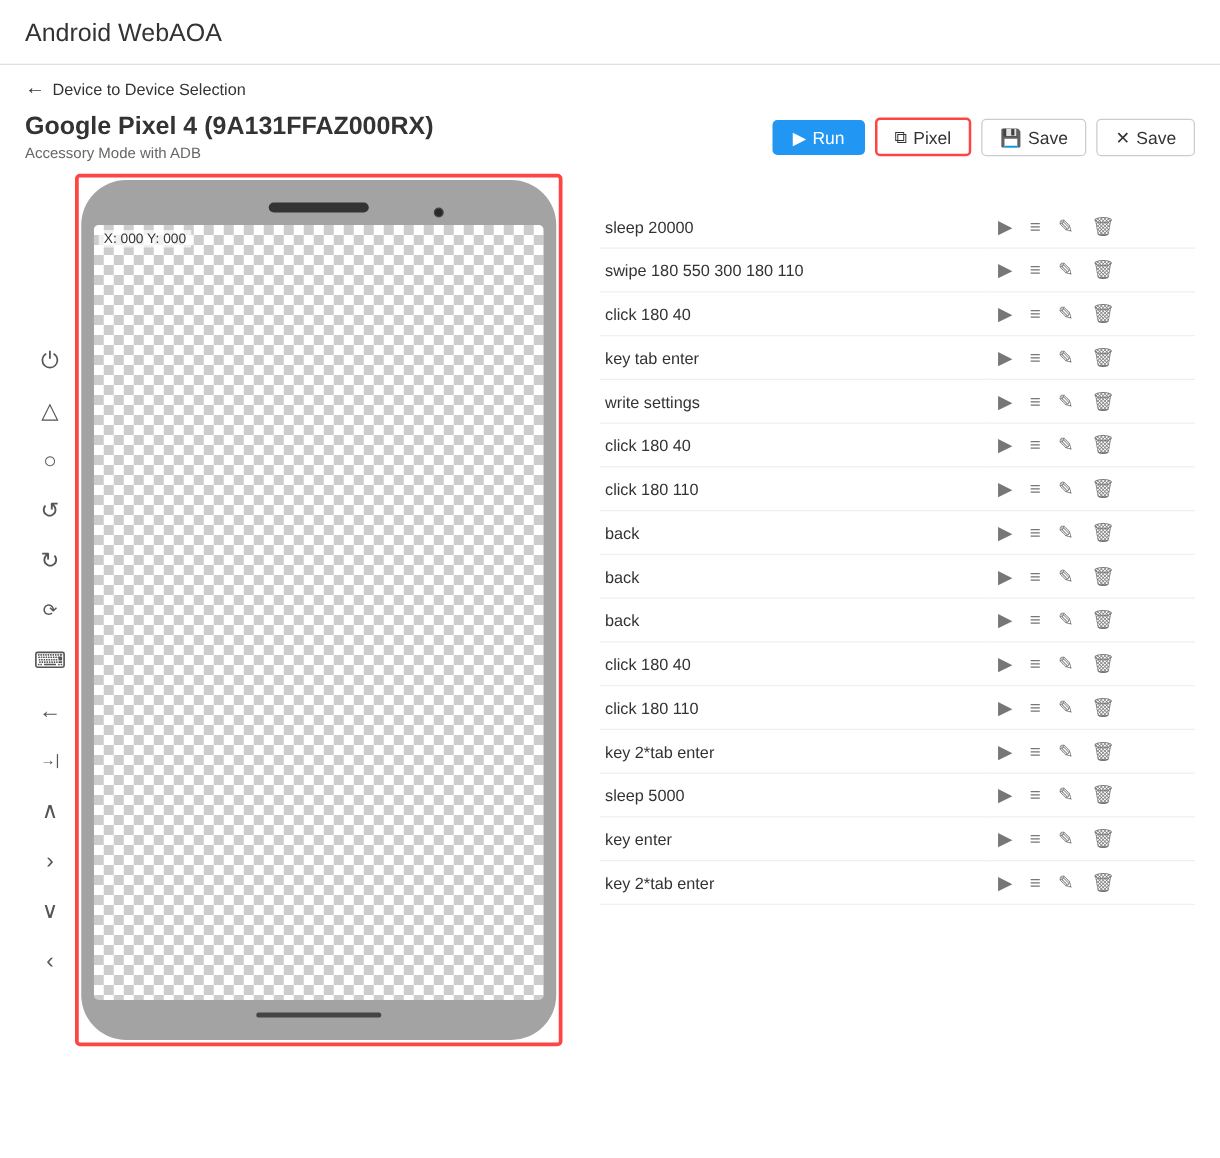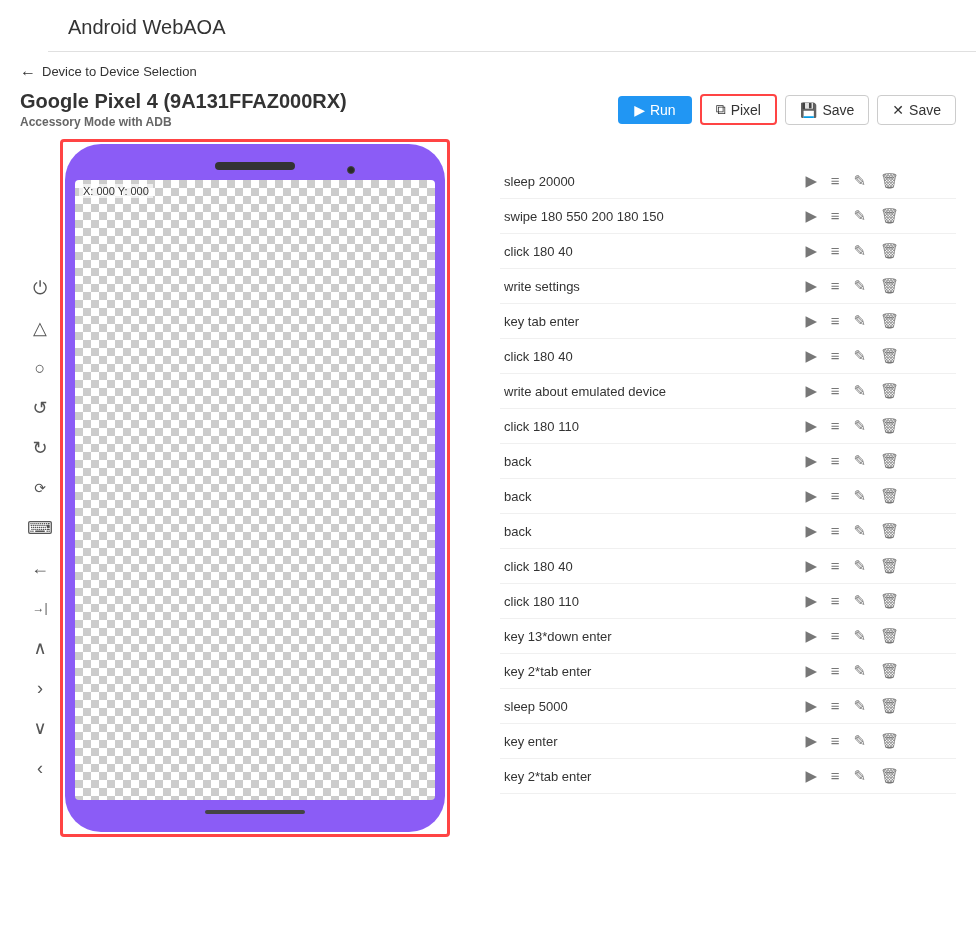--- a/index.html
+++ b/index.html
@@ -1,38 +1,38 @@
 <!DOCTYPE html>
 <html><head>
   <meta charset="utf-8">
   <style>
     * { box-sizing: border-box; margin: 0; padding: 0; }
     body { font-family: Arial, sans-serif; font-size: 14px; color: #333; background: #fff; width: 976px; min-height: 926px; }
 
-    .app-title { font-size: 20px; font-weight: normal; padding: 16px 20px 12px; border-bottom: 1px solid #e0e0e0; margin-left: 48px; }
+    .app-title { font-size: 20px; font-weight: normal; padding: 16px 20px 12px; border-bottom: 1px solid #e0e0e0; }
 
     .back-link { display: flex; align-items: center; gap: 6px; padding: 10px 20px; color: #333; font-size: 13px; cursor: pointer; }
     .back-arrow { font-size: 16px; }
 
-    .main-layout { display: flex; padding: 0 20px; gap: 20px; }
+    .main-layout { display: flex; padding: 0 20px; }
 
     
     .left-panel { flex: 0 0 460px; }
 
     .device-header { margin-bottom: 10px; }
     .device-name { font-size: 20px; font-weight: bold; }
-    .device-mode { font-size: 12px; color: #666; margin-top: 2px; font-weight: bold; }
+    .device-mode { font-size: 12px; color: #666; margin-top: 2px; }
 
     .device-frame-wrapper { display: flex; gap: 0; }
 
     .device-controls { display: flex; flex-direction: column; align-items: center; justify-content: center; gap: 12px; padding: 10px 6px; margin-top: 80px; }
     .ctrl-icon { font-size: 18px; color: #555; cursor: pointer; width: 28px; height: 28px; display: flex; align-items: center; justify-content: center; }
 
     .phone-outer { border: 3px solid #f44; border-radius: 4px; padding: 2px; }
-    .phone-body { background: #8b5cf6; border-radius: 36px; padding: 18px 10px; width: 380px; position: relative; }
+    .phone-body { background: #a3a3a3; border-radius: 36px; padding: 18px 10px; width: 380px; position: relative; }
     .phone-speaker { width: 80px; height: 8px; background: #333; border-radius: 4px; margin: 0 auto 10px; }
     .phone-camera { width: 8px; height: 8px; background: #2a2a2a; border-radius: 50%; position: absolute; top: 22px; right: 90px; border: 1px solid #444; }
     .phone-screen { width: 100%; background: repeating-conic-gradient(#ccc 0% 25%, #fff 0% 50%) 0 0 / 16px 16px; border-radius: 4px; height: 620px; position: relative; }
     .phone-coords { position: absolute; top: 4px; left: 4px; font-size: 11px; color: #333; background: rgba(255,255,255,0.7); padding: 1px 4px; }
     .phone-home-bar { width: 100px; height: 4px; background: #444; border-radius: 2px; margin: 10px auto 0; }
 
     
     .right-panel { flex: 1; }
 
     .toolbar { display: flex; align-items: center; justify-content: flex-end; gap: 8px; margin-bottom: 12px; padding-top: 4px; }
@@ -130,74 +130,65 @@
           <tr>
       <td class="cmd-label">sleep 20000</td>
       <td class="cmd-actions">
         <button class="action-btn icon-run" title="Run">▶</button>
         <button class="action-btn icon-list" title="List">≡</button>
         <button class="action-btn icon-edit" title="Edit">✎</button>
         <button class="action-btn icon-del" title="Delete">🗑</button>
       </td>
     </tr>
           <tr>
-      <td class="cmd-label">swipe 180 550 200 180 150</td>
+      <td class="cmd-label">swipe 180 550 300 180 110</td>
       <td class="cmd-actions">
         <button class="action-btn icon-run" title="Run">▶</button>
         <button class="action-btn icon-list" title="List">≡</button>
         <button class="action-btn icon-edit" title="Edit">✎</button>
         <button class="action-btn icon-del" title="Delete">🗑</button>
       </td>
     </tr>
           <tr>
       <td class="cmd-label">click 180 40</td>
       <td class="cmd-actions">
         <button class="action-btn icon-run" title="Run">▶</button>
         <button class="action-btn icon-list" title="List">≡</button>
         <button class="action-btn icon-edit" title="Edit">✎</button>
         <button class="action-btn icon-del" title="Delete">🗑</button>
       </td>
     </tr>
           <tr>
+      <td class="cmd-label">key tab enter</td>
+      <td class="cmd-actions">
+        <button class="action-btn icon-run" title="Run">▶</button>
+        <button class="action-btn icon-list" title="List">≡</button>
+        <button class="action-btn icon-edit" title="Edit">✎</button>
+        <button class="action-btn icon-del" title="Delete">🗑</button>
+      </td>
+    </tr>
+          <tr>
       <td class="cmd-label">write settings</td>
       <td class="cmd-actions">
         <button class="action-btn icon-run" title="Run">▶</button>
         <button class="action-btn icon-list" title="List">≡</button>
         <button class="action-btn icon-edit" title="Edit">✎</button>
         <button class="action-btn icon-del" title="Delete">🗑</button>
       </td>
     </tr>
           <tr>
-      <td class="cmd-label">key tab enter</td>
-      <td class="cmd-actions">
-        <button class="action-btn icon-run" title="Run">▶</button>
-        <button class="action-btn icon-list" title="List">≡</button>
-        <button class="action-btn icon-edit" title="Edit">✎</button>
-        <button class="action-btn icon-del" title="Delete">🗑</button>
-      </td>
-    </tr>
-          <tr>
       <td class="cmd-label">click 180 40</td>
       <td class="cmd-actions">
         <button class="action-btn icon-run" title="Run">▶</button>
         <button class="action-btn icon-list" title="List">≡</button>
         <button class="action-btn icon-edit" title="Edit">✎</button>
         <button class="action-btn icon-del" title="Delete">🗑</button>
       </td>
     </tr>
           <tr>
-      <td class="cmd-label">write about emulated device</td>
-      <td class="cmd-actions">
-        <button class="action-btn icon-run" title="Run">▶</button>
-        <button class="action-btn icon-list" title="List">≡</button>
-        <button class="action-btn icon-edit" title="Edit">✎</button>
-        <button class="action-btn icon-del" title="Delete">🗑</button>
-      </td>
-    </tr>
-          <tr>
       <td class="cmd-label">click 180 110</td>
       <td class="cmd-actions">
         <button class="action-btn icon-run" title="Run">▶</button>
         <button class="action-btn icon-list" title="List">≡</button>
         <button class="action-btn icon-edit" title="Edit">✎</button>
         <button class="action-btn icon-del" title="Delete">🗑</button>
       </td>
     </tr>
           <tr>
       <td class="cmd-label">back</td>
@@ -230,29 +221,20 @@
       <td class="cmd-label">click 180 40</td>
       <td class="cmd-actions">
         <button class="action-btn icon-run" title="Run">▶</button>
         <button class="action-btn icon-list" title="List">≡</button>
         <button class="action-btn icon-edit" title="Edit">✎</button>
         <button class="action-btn icon-del" title="Delete">🗑</button>
       </td>
     </tr>
           <tr>
       <td class="cmd-label">click 180 110</td>
-      <td class="cmd-actions">
-        <button class="action-btn icon-run" title="Run">▶</button>
-        <button class="action-btn icon-list" title="List">≡</button>
-        <button class="action-btn icon-edit" title="Edit">✎</button>
-        <button class="action-btn icon-del" title="Delete">🗑</button>
-      </td>
-    </tr>
-          <tr>
-      <td class="cmd-label">key 13*down enter</td>
       <td class="cmd-actions">
         <button class="action-btn icon-run" title="Run">▶</button>
         <button class="action-btn icon-list" title="List">≡</button>
         <button class="action-btn icon-edit" title="Edit">✎</button>
         <button class="action-btn icon-del" title="Delete">🗑</button>
       </td>
     </tr>
           <tr>
       <td class="cmd-label">key 2*tab enter</td>
       <td class="cmd-actions">

